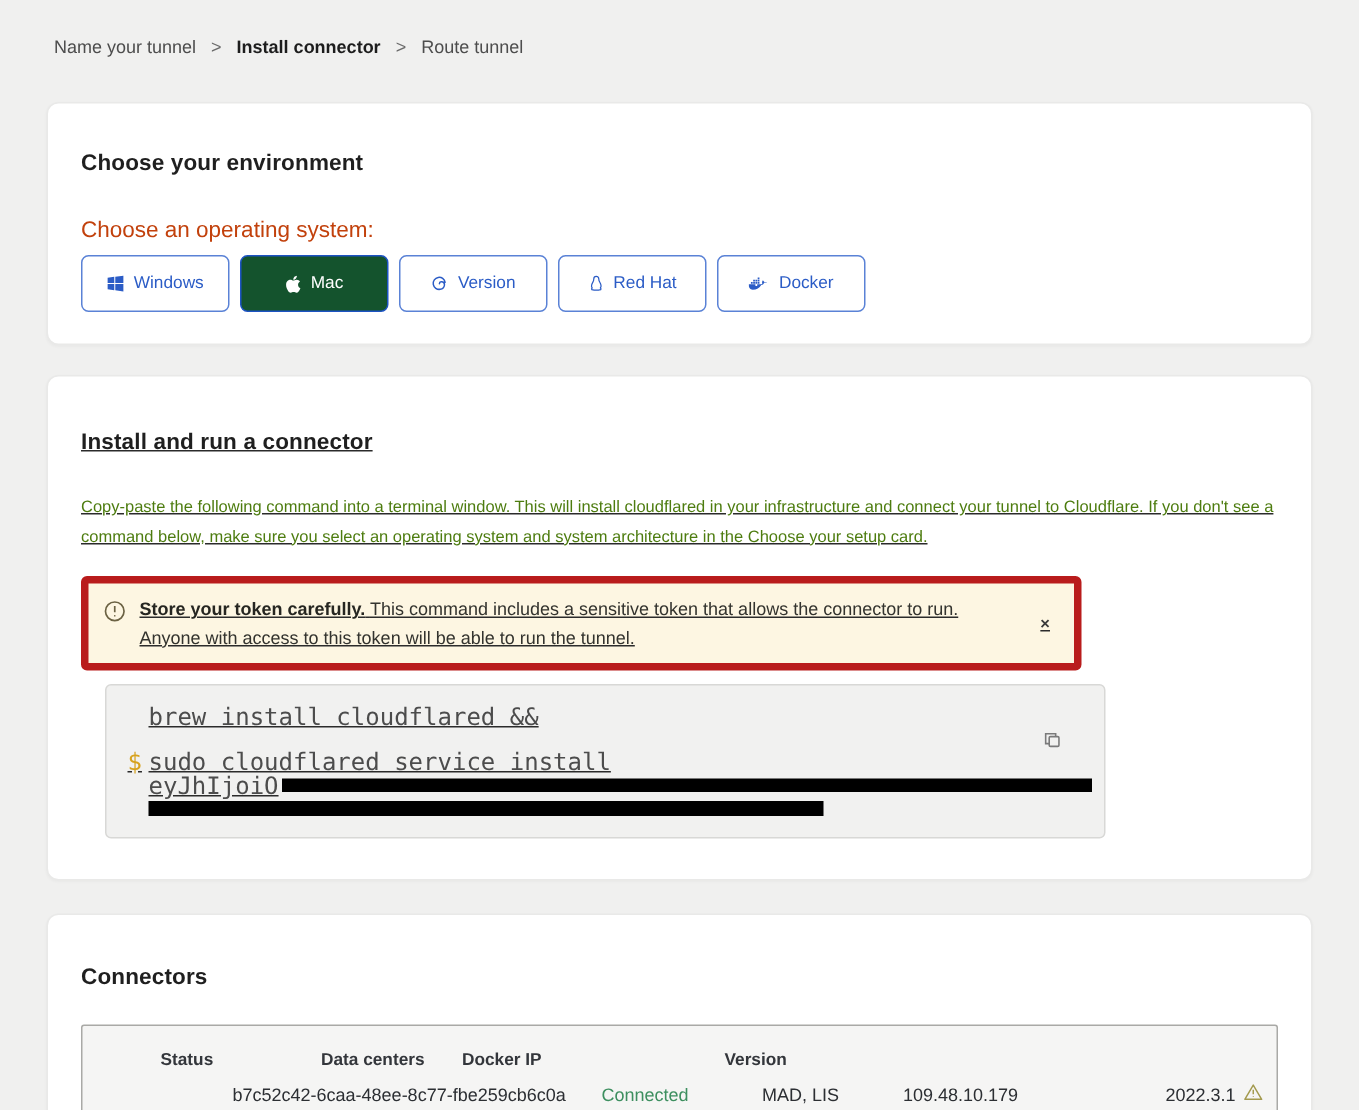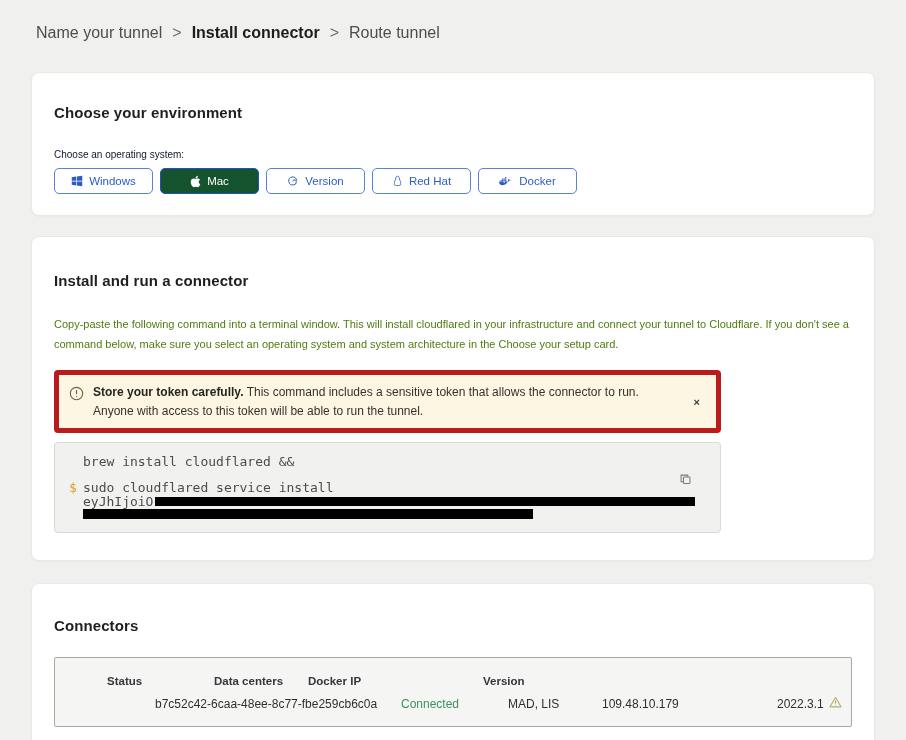--- a/index.html
+++ b/index.html
@@ -4,40 +4,40 @@
 <style>
   * { margin:0; padding:0; box-sizing:border-box; }
   html,body { width:906px; }
   body {
     background:#f0f0ef;
     font-family:"Liberation Sans", sans-serif;
     color:#2b2b2b;
     font-size:12px;
   }
   
-  .breadcrumb { padding:24px 0 0 36px; font-size:16px; color:#4d4d4d; display:flex; gap:10px; align-items:center; }
+  .breadcrumb { padding:24px 0 0 36px; font-size:12px; color:#4d4d4d; display:flex; gap:10px; align-items:center; }
   .breadcrumb .step { color:#4d4d4d; }
   .breadcrumb .step.active { color:#1d1d1d; font-weight:bold; }
   .breadcrumb .sep { color:#6b6b6b; }
 
   
   .card {
     margin:0 31px; background:#ffffff; border:1px solid #e9e9e8;
     border-radius:8px; box-shadow:0 1px 2px rgba(0,0,0,0.03);
   }
   .card-env { margin-top:30px; padding:31px 22px 21px; }
-  .card-install { margin-top:20px; padding:35px 22px 27px; }
+  .card-install { margin-top:20px; padding:35px 22px 27px;text-decoration:underline; }
   .card-connectors { margin-top:22px; padding:33px 22px 20px; }
   .card h2 { font-size:15px; font-weight:bold; color:#1f1f1f; letter-spacing:.1px; }
 
   
-  .os-label { margin-top:28px; font-size:10px; color:#0f172a; }
+  .os-label { margin-top:28px; font-size:15px; color:#c2410c; }
   .os-row { margin-top:8px; display:flex; gap:7px; }
   .os-btn {
-    width:99px; height:26px; display:flex; align-items:center; justify-content:center; gap:6px;
+    width:99px; height:38px; display:flex; align-items:center; justify-content:center; gap:6px;
     background:#ffffff; border:1px solid #5a82d6; border-radius:5px;
     color:#2b5cc6; font-size:11.5px; font-family:"Liberation Sans",sans-serif; cursor:pointer;
   }
   .os-btn svg { display:block; }
   .os-btn.selected { background:#14532d; border-color:#1d53c3; color:#ffffff; }
 
   
   .install-desc { margin-top:26px; font-size:11px; line-height:1.78; color:#4d7c0f; max-width:800px; }
   .warning-banner {
     margin-top:16px; max-width:667px; background:#fdf6e2; border:5px solid #b91c1c; border-radius:4px;
@@ -45,21 +45,21 @@
   }
   .warning-banner .wicon { margin-top:3px; flex:0 0 auto; }
   .warning-text { font-size:12px; line-height:1.55; color:#33332e; flex:1 1 auto; padding-right:6px; }
   .warning-text b { color:#262621; }
   .warning-close { flex:0 0 auto; align-self:center; border:none; background:none; color:#3a3a3a;
     font-size:11px; font-weight:bold; cursor:pointer; padding:2px 6px; }
 
   .code-block {
     margin-top:9px; max-width:667px; background:#f1f1f0; border:1px solid #d8d8d6; border-radius:4px;
     padding:11px 14px 10px 14px; font-family:"DejaVu Sans Mono","Liberation Mono",monospace;
-    font-size:13px; color:#4c4c4c; position:relative;
+    font-size:16px; color:#4c4c4c; position:relative;margin-left:16px;
   }
   .code-line1 { margin-left:14px; margin-bottom:11px; white-space:pre; }
   .code-cmd-row { display:flex; }
   .code-prompt { width:14px; color:#d7a21e; flex:0 0 auto; }
   .code-cmd-body { flex:1 1 auto; }
   .code-cmd { white-space:pre; }
   .token-line { display:flex; align-items:center; height:11px; margin-top:1px; }
   .token-prefix { white-space:pre; }
   .redact-bar { background:#000; height:9px; display:inline-block; }
   .redact-1 { width:540px; height:9px; margin-left:2px; }

